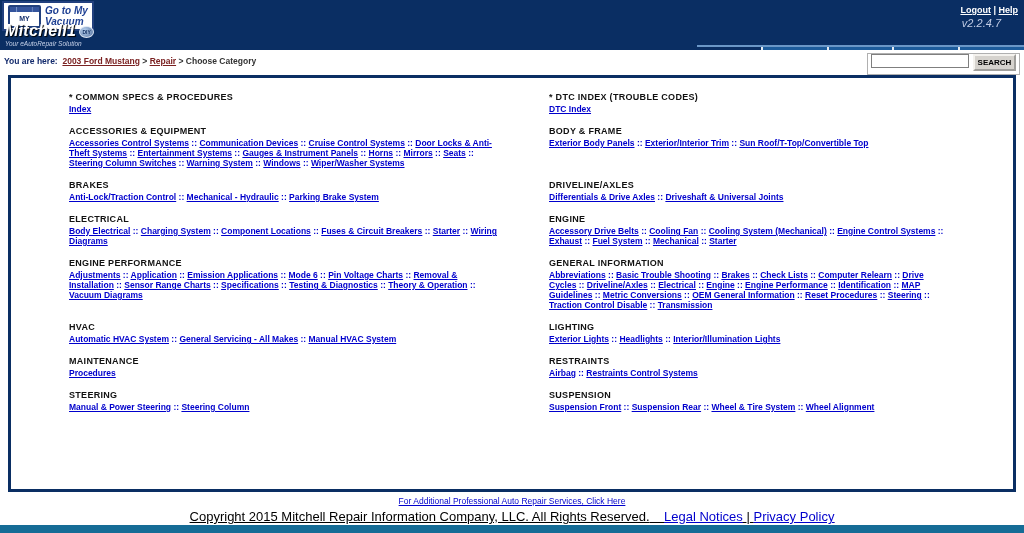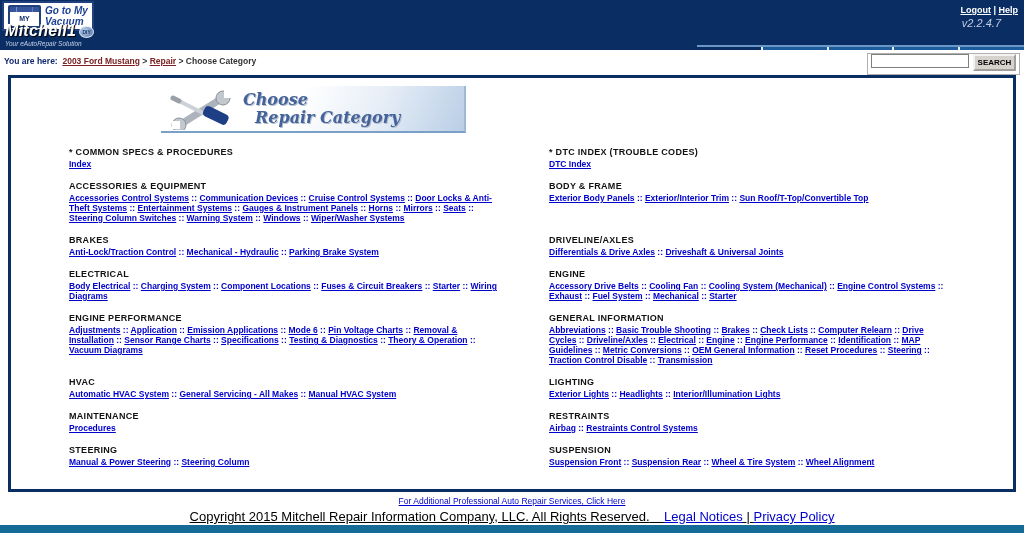--- a/index.html
+++ b/index.html
@@ -147,38 +147,20 @@
   <span class="crumb-current">Choose Category</span>
 </div>
 
 <div class="searchbox">
   <input type="text" value="" style="">
   <button>SEARCH</button>
 </div>
 
 <div class="panel">
 
-  <div class="banner">
-    <svg width="66" height="42" viewBox="0 0 66 42">
-
-      <path d="M12 36 L52 11" stroke="#aeb4bd" stroke-width="7" stroke-linecap="round"></path>
-      <circle cx="10" cy="37" r="7" fill="#c3c8cf" stroke="#8a9099" stroke-width="1"></circle>
-      <circle cx="54" cy="10" r="7" fill="#c3c8cf" stroke="#8a9099" stroke-width="1"></circle>
-      <rect x="3" y="33" width="8" height="8" fill="#ffffff"></rect>
-      <rect x="55" y="2" width="9" height="8" fill="#ffffff"></rect>
-
-      <path d="M8 12 L38 27" stroke="#cdd2d8" stroke-width="4" stroke-linecap="round"></path>
-      <path d="M4 10 L10 13" stroke="#9aa0a8" stroke-width="5" stroke-linecap="round"></path>
-      <rect x="34" y="22" width="26" height="11" rx="4" fill="#1e3e86" transform="rotate(26 47 27)"></rect>
-    </svg>
-    <div class="banner-title">
-      <div>Choose</div>
-      <div class="banner-line2">Repair Category</div>
-    </div>
-  </div>
 
   <table class="cats">
     <tbody>
         <tr>
           <td class="colL">
             <div class="section">
               <div class="sec-h">* COMMON SPECS &amp; PROCEDURES</div>
               <div class="sec-links"><a href="#">Index</a></div>
             </div>
           </td>

